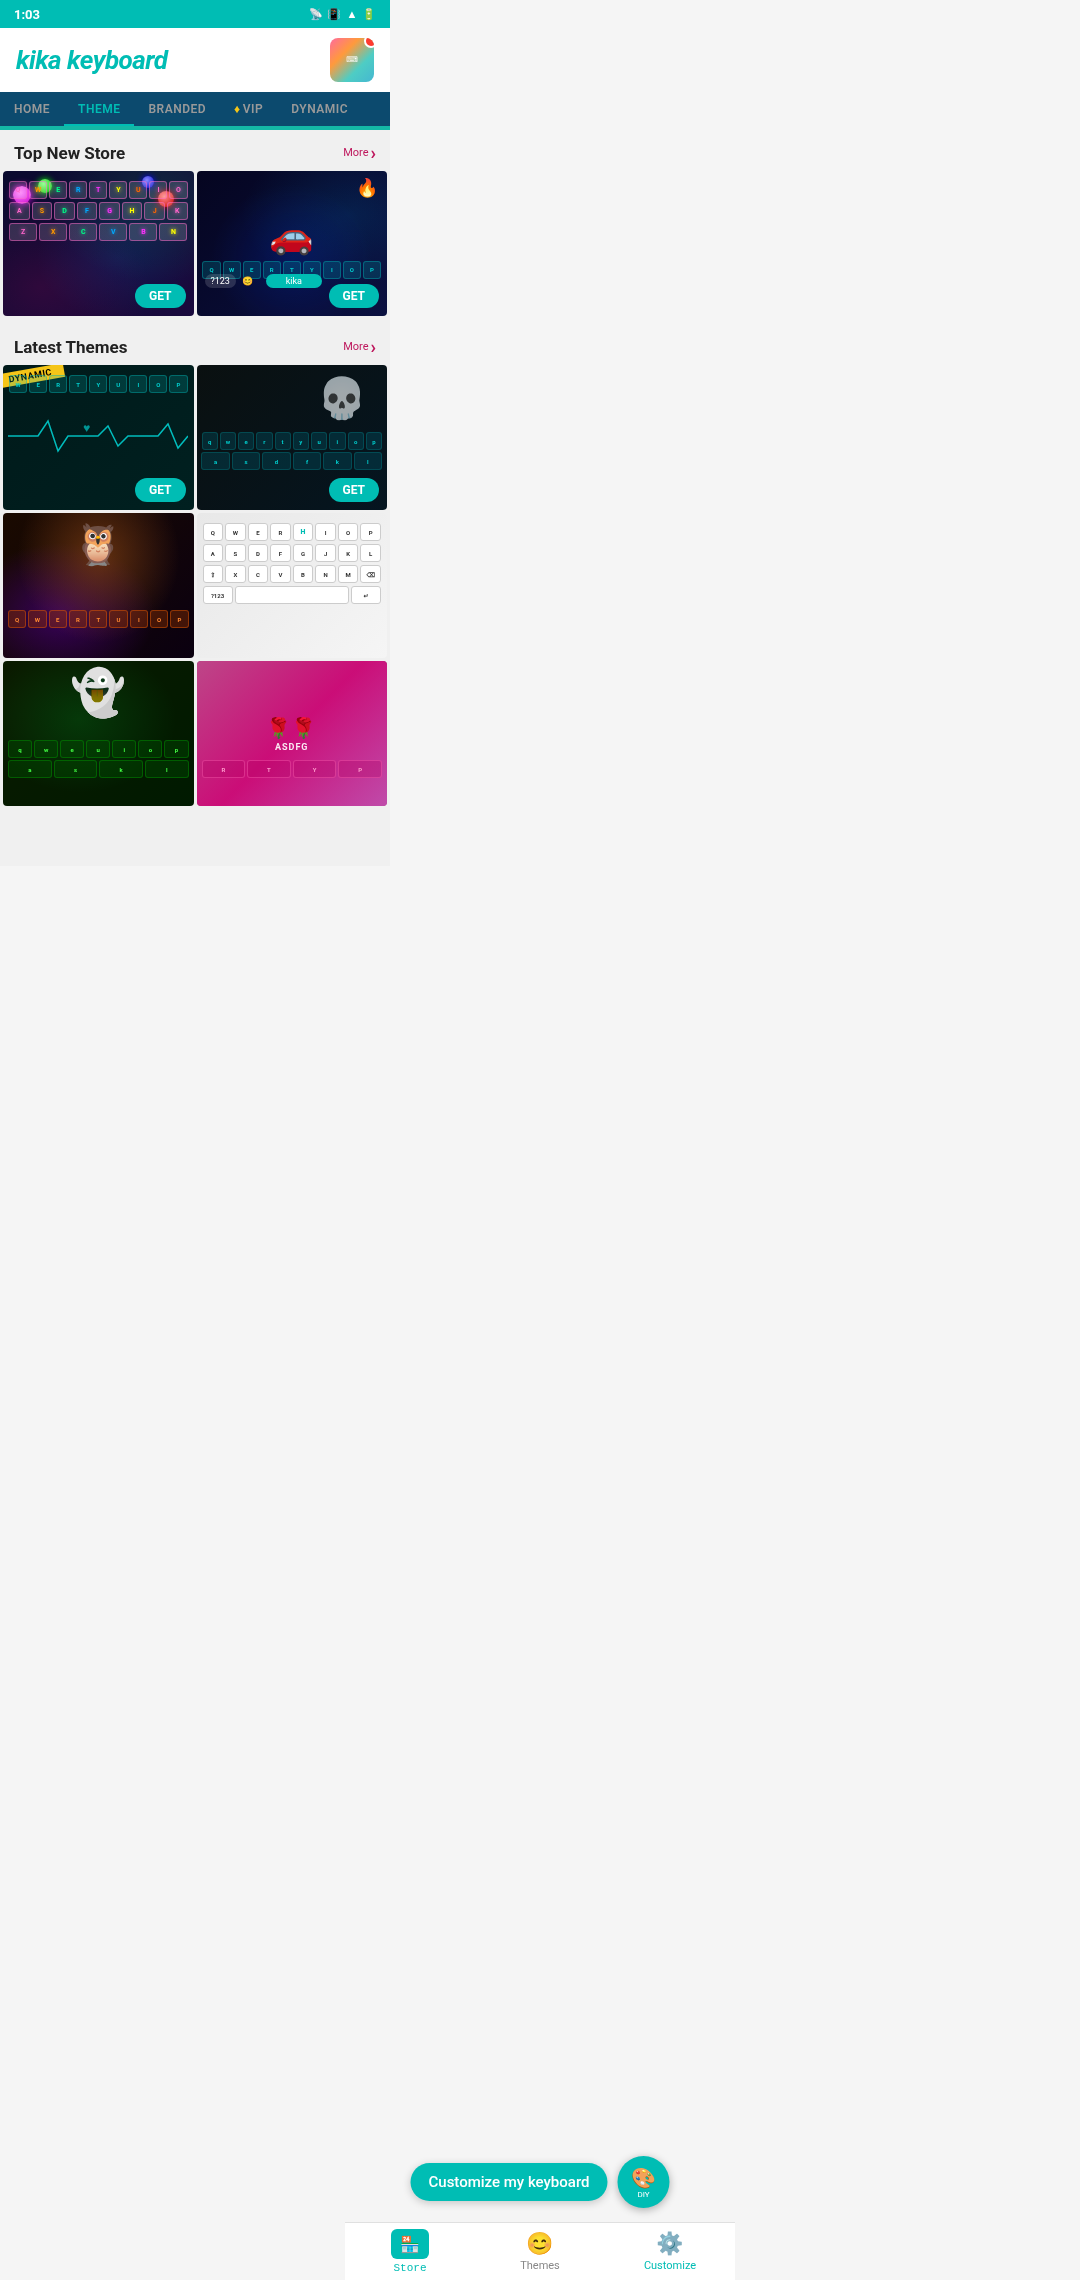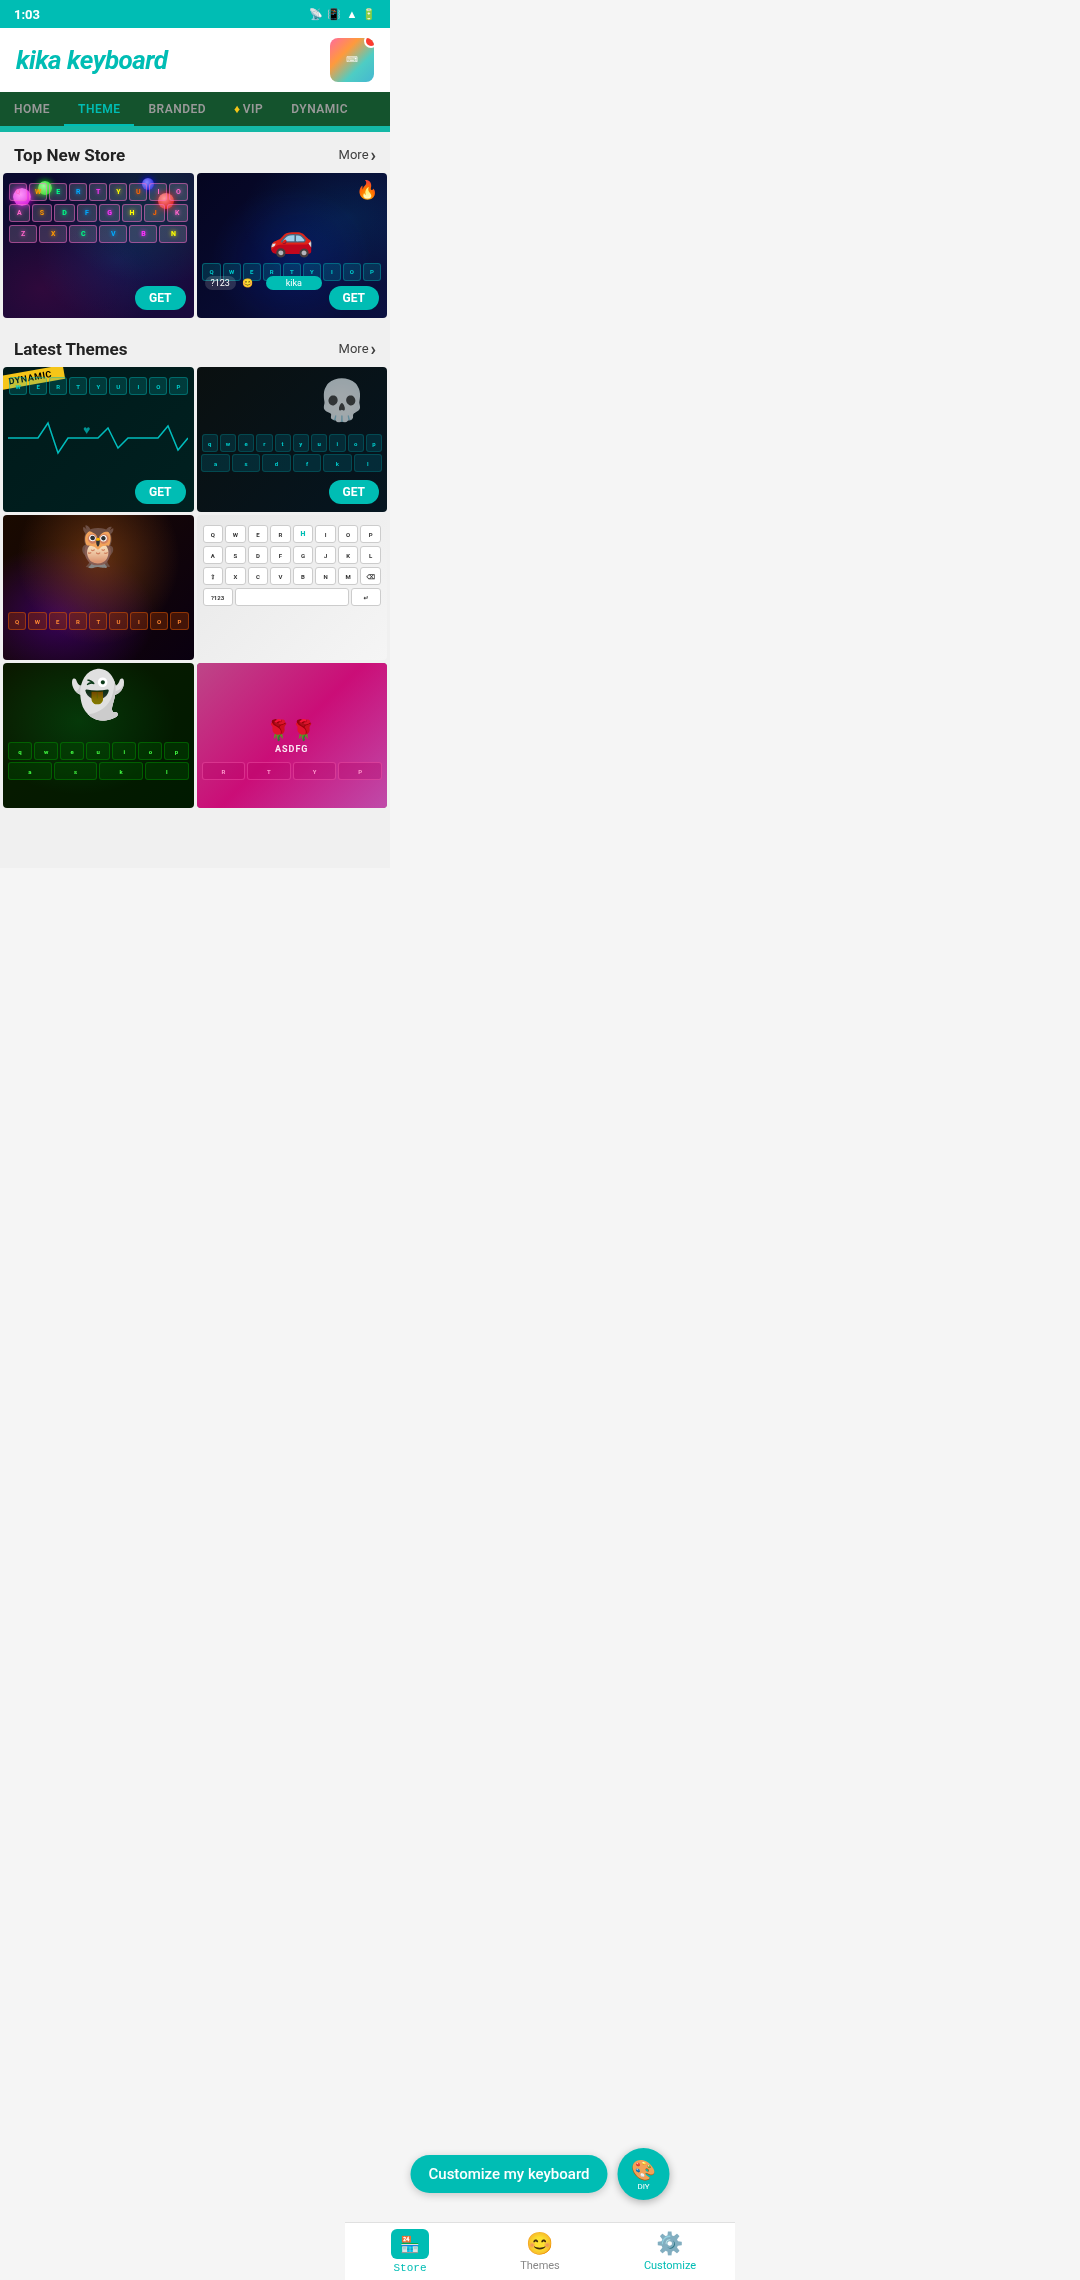--- a/index.html
+++ b/index.html
@@ -75,23 +75,23 @@
     }
     .avatar-keyboard {
       font-size: 8px;
       color: white;
       text-align: center;
       line-height: 1.2;
     }
 
     
     .nav-tabs {
-      background: #14532d;
-      display: flex;
-      border-bottom: 6px solid #14b8a6;
+      background: #0c4a6e;
+      display: flex;
+      border-bottom: 4px solid #14b8a6;
       overflow-x: auto;
     }
     .nav-tab {
       padding: 10px 14px;
       font-size: 12px;
       font-weight: 600;
       color: #999;
       white-space: nowrap;
       cursor: pointer;
       position: relative;
@@ -127,22 +127,22 @@
       align-items: center;
       padding: 12px 14px 8px;
       background: #f0f0f0;
     }
     .section-title {
       font-size: 17px;
       font-weight: 700;
       color: #222;
     }
     .section-more {
-      color: #404040;
-      font-size: 13px;
+      color: #be185d;
+      font-size: 11px;
       display: flex;
       align-items: center;
       gap: 2px;
       cursor: pointer;
       padding-left: 12px;
     }
     .section-more::after {
       content: '›';
       font-size: 18px;
       font-weight: bold;
@@ -285,21 +285,21 @@
     .fire-badge {
       position: absolute;
       top: 6px;
       right: 8px;
       font-size: 18px;
     }
 
     
     .customize-container {
       position: fixed;
-      bottom: 80px;
+      bottom: 72px;
       left: 50%;
       transform: translateX(-50%);
       display: flex;
       align-items: center;
       gap: 10px;
       z-index: 100;
     }
     .customize-bubble {
       background: #00bdb4;
       color: white;

